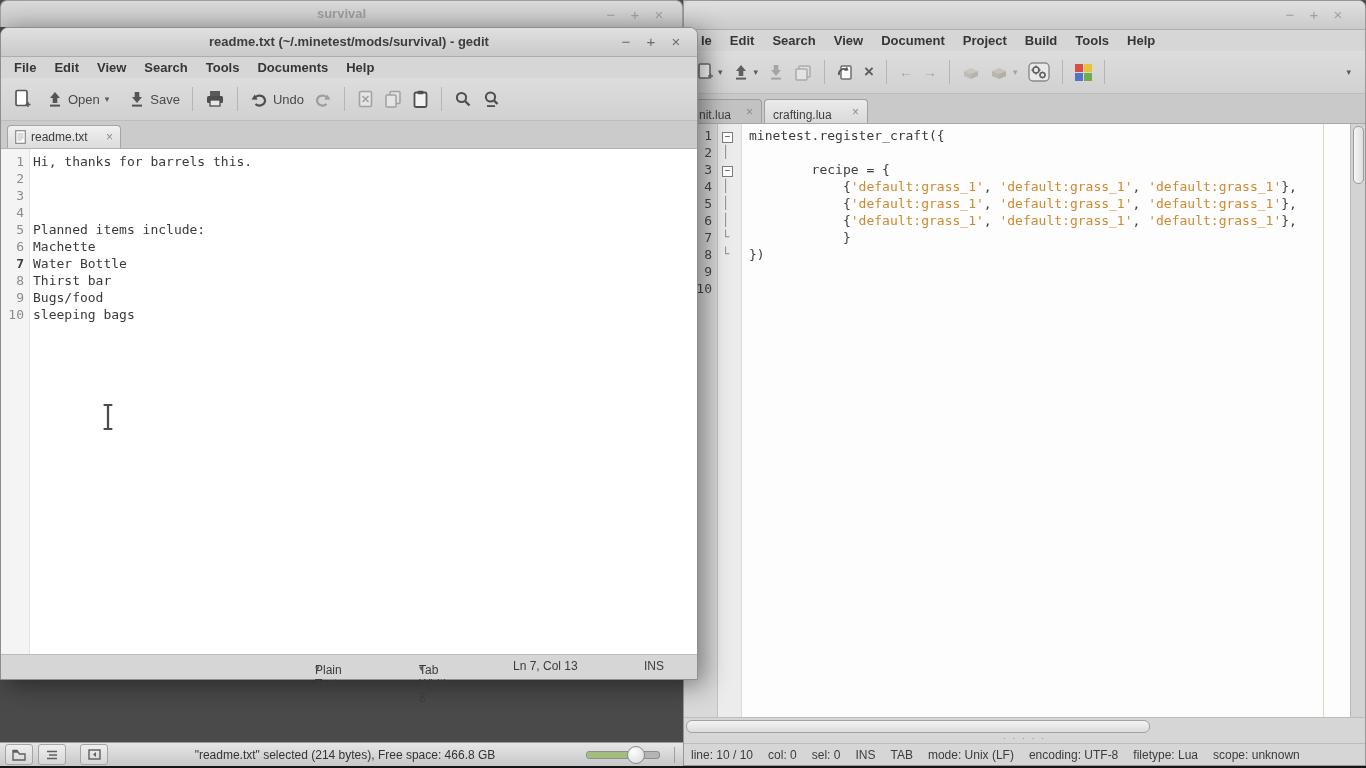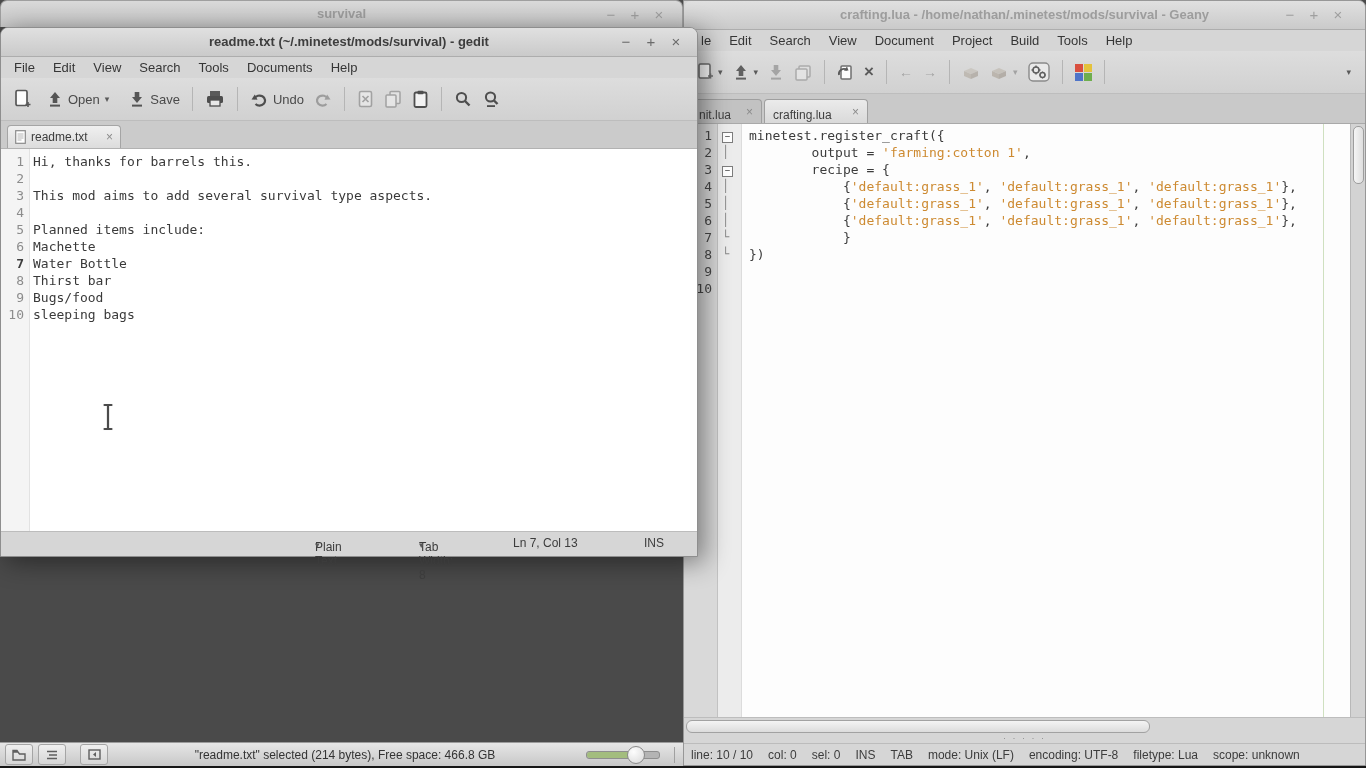--- a/index.html
+++ b/index.html
@@ -10,21 +10,21 @@
   
   .titlebar{position:relative;height:28px;background:linear-gradient(#e0e0e0,#cacaca);
             border-bottom:1px solid #adadad;border-radius:7px 7px 0 0;}
   .titlebar .title{position:absolute;left:0;right:0;top:6px;text-align:center;font-size:13px;
                    font-weight:bold;color:#9d9d9d;}
   .titlebar.active .title{color:#3d3d3d;}
   .wbtn{position:absolute;top:5px;width:18px;height:18px;text-align:center;font-size:15px;
         line-height:17px;color:#9f9f9f;cursor:default;}
   .active .wbtn{color:#6b6b6b;}
   .menubar{display:flex;align-items:center;height:21px;background:#d6d6d6;font-size:13px;color:#363636;}
-  .menu-item{padding:16px 9px;}
+  .menu-item{padding:16px 9px;font-weight:bold;}
   .toolbar{display:flex;align-items:center;height:42px;background:linear-gradient(#dddddd,#d1d1d1);
            border-bottom:1px solid #bdbdbd;}
   .tsep{width:1px;height:24px;background:#b5b5b5;margin:0 7px;}
   .tbtn{display:flex;align-items:center;gap:5px;padding:4px 5px;color:#4a4a4a;font-size:13px;}
   .tbtn.dis{opacity:.42;}
   .ddown{font-size:9px;color:#5a5a5a;}
   .statusbar{background:#d6d6d6;border-top:1px solid #bcbcbc;font-size:12px;color:#3c3c3c;}
 
   
   .surv-bar{position:absolute;left:0;top:0;width:683px;height:27px;
@@ -40,21 +40,21 @@
           background:linear-gradient(#efefef,#d6d6d6);display:flex;align-items:center;justify-content:center;}
   .fm-status{flex:1;text-align:center;font-size:12px;color:#333;}
   .fm-slider{position:relative;width:72px;height:6px;margin:0 14px 0 4px;background:#b4b4b4;
              border:1px solid #8f8f8f;border-radius:3px;}
   .fm-fill{position:absolute;left:0;top:0;bottom:0;width:62%;background:#a3bd7e;border-radius:3px;}
   .fm-knob{position:absolute;left:56%;top:-6px;width:16px;height:16px;border-radius:50%;
            background:radial-gradient(circle at 35% 30%,#fdfdfd,#d8d8d8);border:1px solid #8a8a8a;}
   .fm-divider{width:1px;height:16px;background:#a0a0a0;margin-right:8px;}
 
   
-  .gedit{position:absolute;left:0;top:27px;width:698px;height:530px;z-index:5;
+  .gedit{position:absolute;left:0;top:27px;width:698px;height:653px;z-index:5;
          background:#d8d8d8;border:1px solid #8e8e8e;border-radius:8px 8px 0 0;
          box-shadow:6px 5px 26px rgba(0,0,0,.45);box-sizing:border-box;
          display:flex;flex-direction:column;}
   .gd-tabbar{position:relative;height:27px;background:#cbcbcb;border-bottom:1px solid #b2b2b2;}
   .gd-tab{position:absolute;left:6px;bottom:0;height:23px;width:114px;
           background:linear-gradient(#f0f0f0,#dcdcdc);border:1px solid #a5a5a5;border-bottom:none;
           border-radius:4px 4px 0 0;display:flex;align-items:center;padding:0 7px;box-sizing:border-box;}
   .gd-tab .lbl{font-size:12px;color:#3c3c3c;margin:0 6px 0 5px;}
   .tab-x{font-size:12px;color:#8b8b8b;margin-left:auto;}
   .gd-body{position:relative;flex:1;background:#fff;overflow:hidden;}
@@ -116,21 +116,20 @@
 
   <div class="surv-bar titlebar">
     <span class="title">survival</span>
     <span class="wbtn" style="right:62px">−</span>
     <span class="wbtn" style="right:38px">+</span>
     <span class="wbtn" style="right:14px">×</span>
   </div>
 
   <div class="geany">
     <div class="titlebar">
-      <span class="title">crafting.lua - /home/nathan/.minetest/mods/survival - Geany</span>
       <span class="wbtn" style="right:66px">−</span>
       <span class="wbtn" style="right:42px">+</span>
       <span class="wbtn" style="right:18px">×</span>
     </div>
 
     <div class="menubar" style="padding-left:8px">
 
     <span class="menu-item">le</span>
         <span class="menu-item">Edit</span>
         <span class="menu-item">Search</span>
@@ -259,21 +258,20 @@
       <div class="ge-lines">
 
       <div class="cl">
             <span class="gn">1</span>
             <span class="fold"><span class="fbox">−</span></span>
             <span class="ct"><span>minetest.register_craft({</span></span>
           </div>
           <div class="cl">
             <span class="gn">2</span>
             <span class="fold">│</span>
-            <span class="ct"><span>        output = </span><span class="s">'farming:cotton 1'</span><span>,</span></span>
           </div>
           <div class="cl">
             <span class="gn">3</span>
             <span class="fold"><span class="fbox">−</span></span>
             <span class="ct"><span>        recipe = {</span></span>
           </div>
           <div class="cl">
             <span class="gn">4</span>
             <span class="fold">│</span>
             <span class="ct"><span>            {</span><span class="s">'default:grass_1'</span><span>, </span><span class="s">'default:grass_1'</span><span>, </span><span class="s">'default:grass_1'</span><span>},</span></span>
@@ -473,21 +471,20 @@
       <div class="tl">
             <span class="ln">1</span>
             <span class="lt">Hi, thanks for barrels this.</span>
           </div>
           <div class="tl">
             <span class="ln">2</span>
             <span class="lt"></span>
           </div>
           <div class="tl">
             <span class="ln">3</span>
-            <span class="lt">This mod aims to add several survival type aspects.</span>
           </div>
           <div class="tl">
             <span class="ln">4</span>
             <span class="lt"></span>
           </div>
           <div class="tl">
             <span class="ln">5</span>
             <span class="lt">Planned items include:</span>
           </div>
           <div class="tl">

